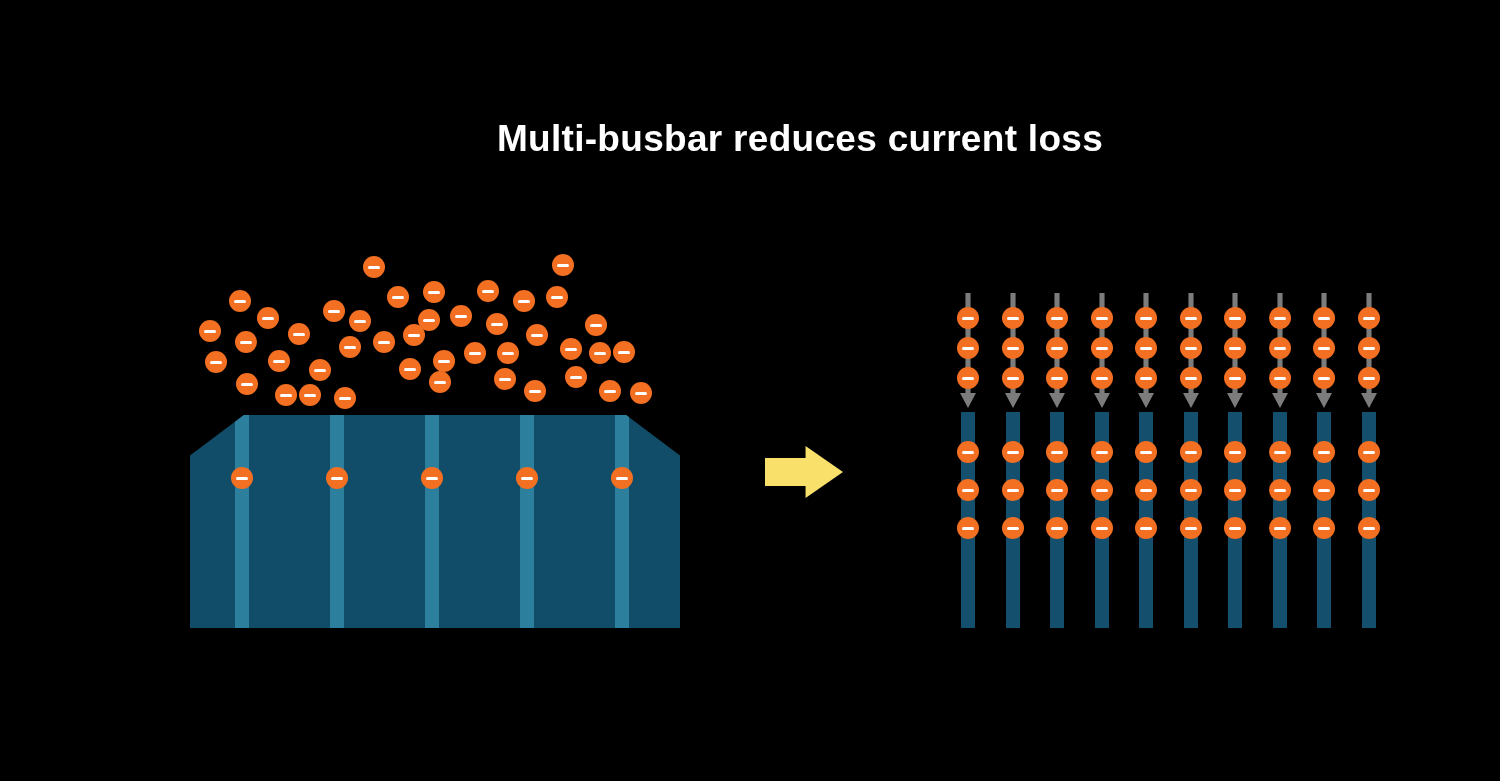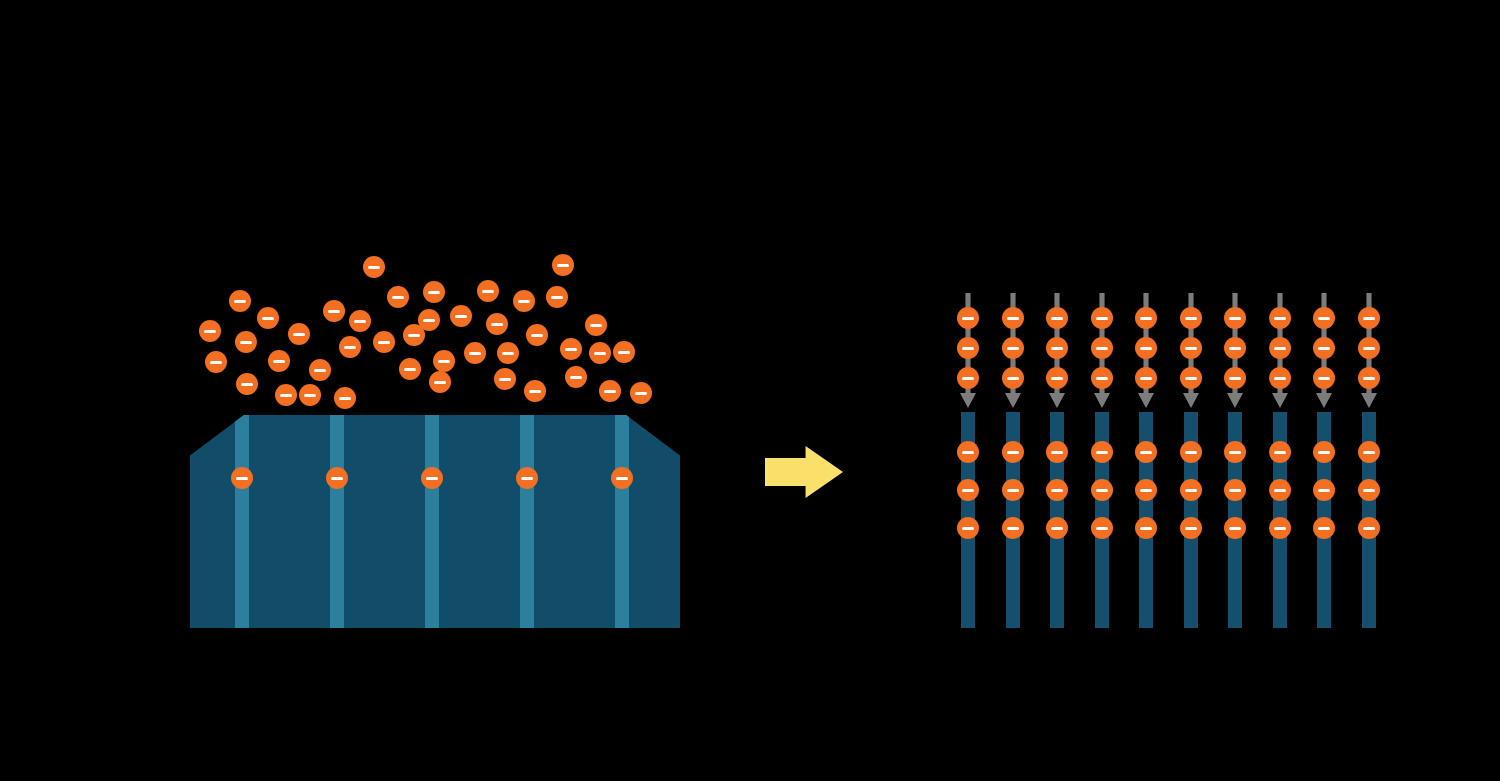--- a/index.html
+++ b/index.html
@@ -62,20 +62,21 @@
   .yarrow {
     position: absolute;
     background: var(--transition-arrow, #f9e06a);
     clip-path: polygon(0 23%, 52% 23%, 52% 0, 100% 50%, 52% 100%, 52% 77%, 0 77%);
   }
 </style>
 </head>
 <body>
 
 <div class="stage">
+  <div class="title">Multi-busbar reduces current loss</div>
   <div class="cell" id="left-cell" style="left: 190px; top: 415px; width: 490px; height: 213px;">
       <div class="stripe" style="left: 45px; width: 14px;"></div>
       <div class="stripe" style="left: 140px; width: 14px;"></div>
       <div class="stripe" style="left: 235px; width: 14px;"></div>
       <div class="stripe" style="left: 330px; width: 14px;"></div>
       <div class="stripe" style="left: 425px; width: 14px;"></div>
     </div>
   <div class="yarrow" id="transition-arrow" style="left: 765px; top: 446px; width: 78px; height: 52px;"></div>
 <div class="electron" style="left: 363px; top: 256px; width: 22px; height: 22px;"></div>
     <div class="electron" style="left: 552px; top: 254px; width: 22px; height: 22px;"></div>

